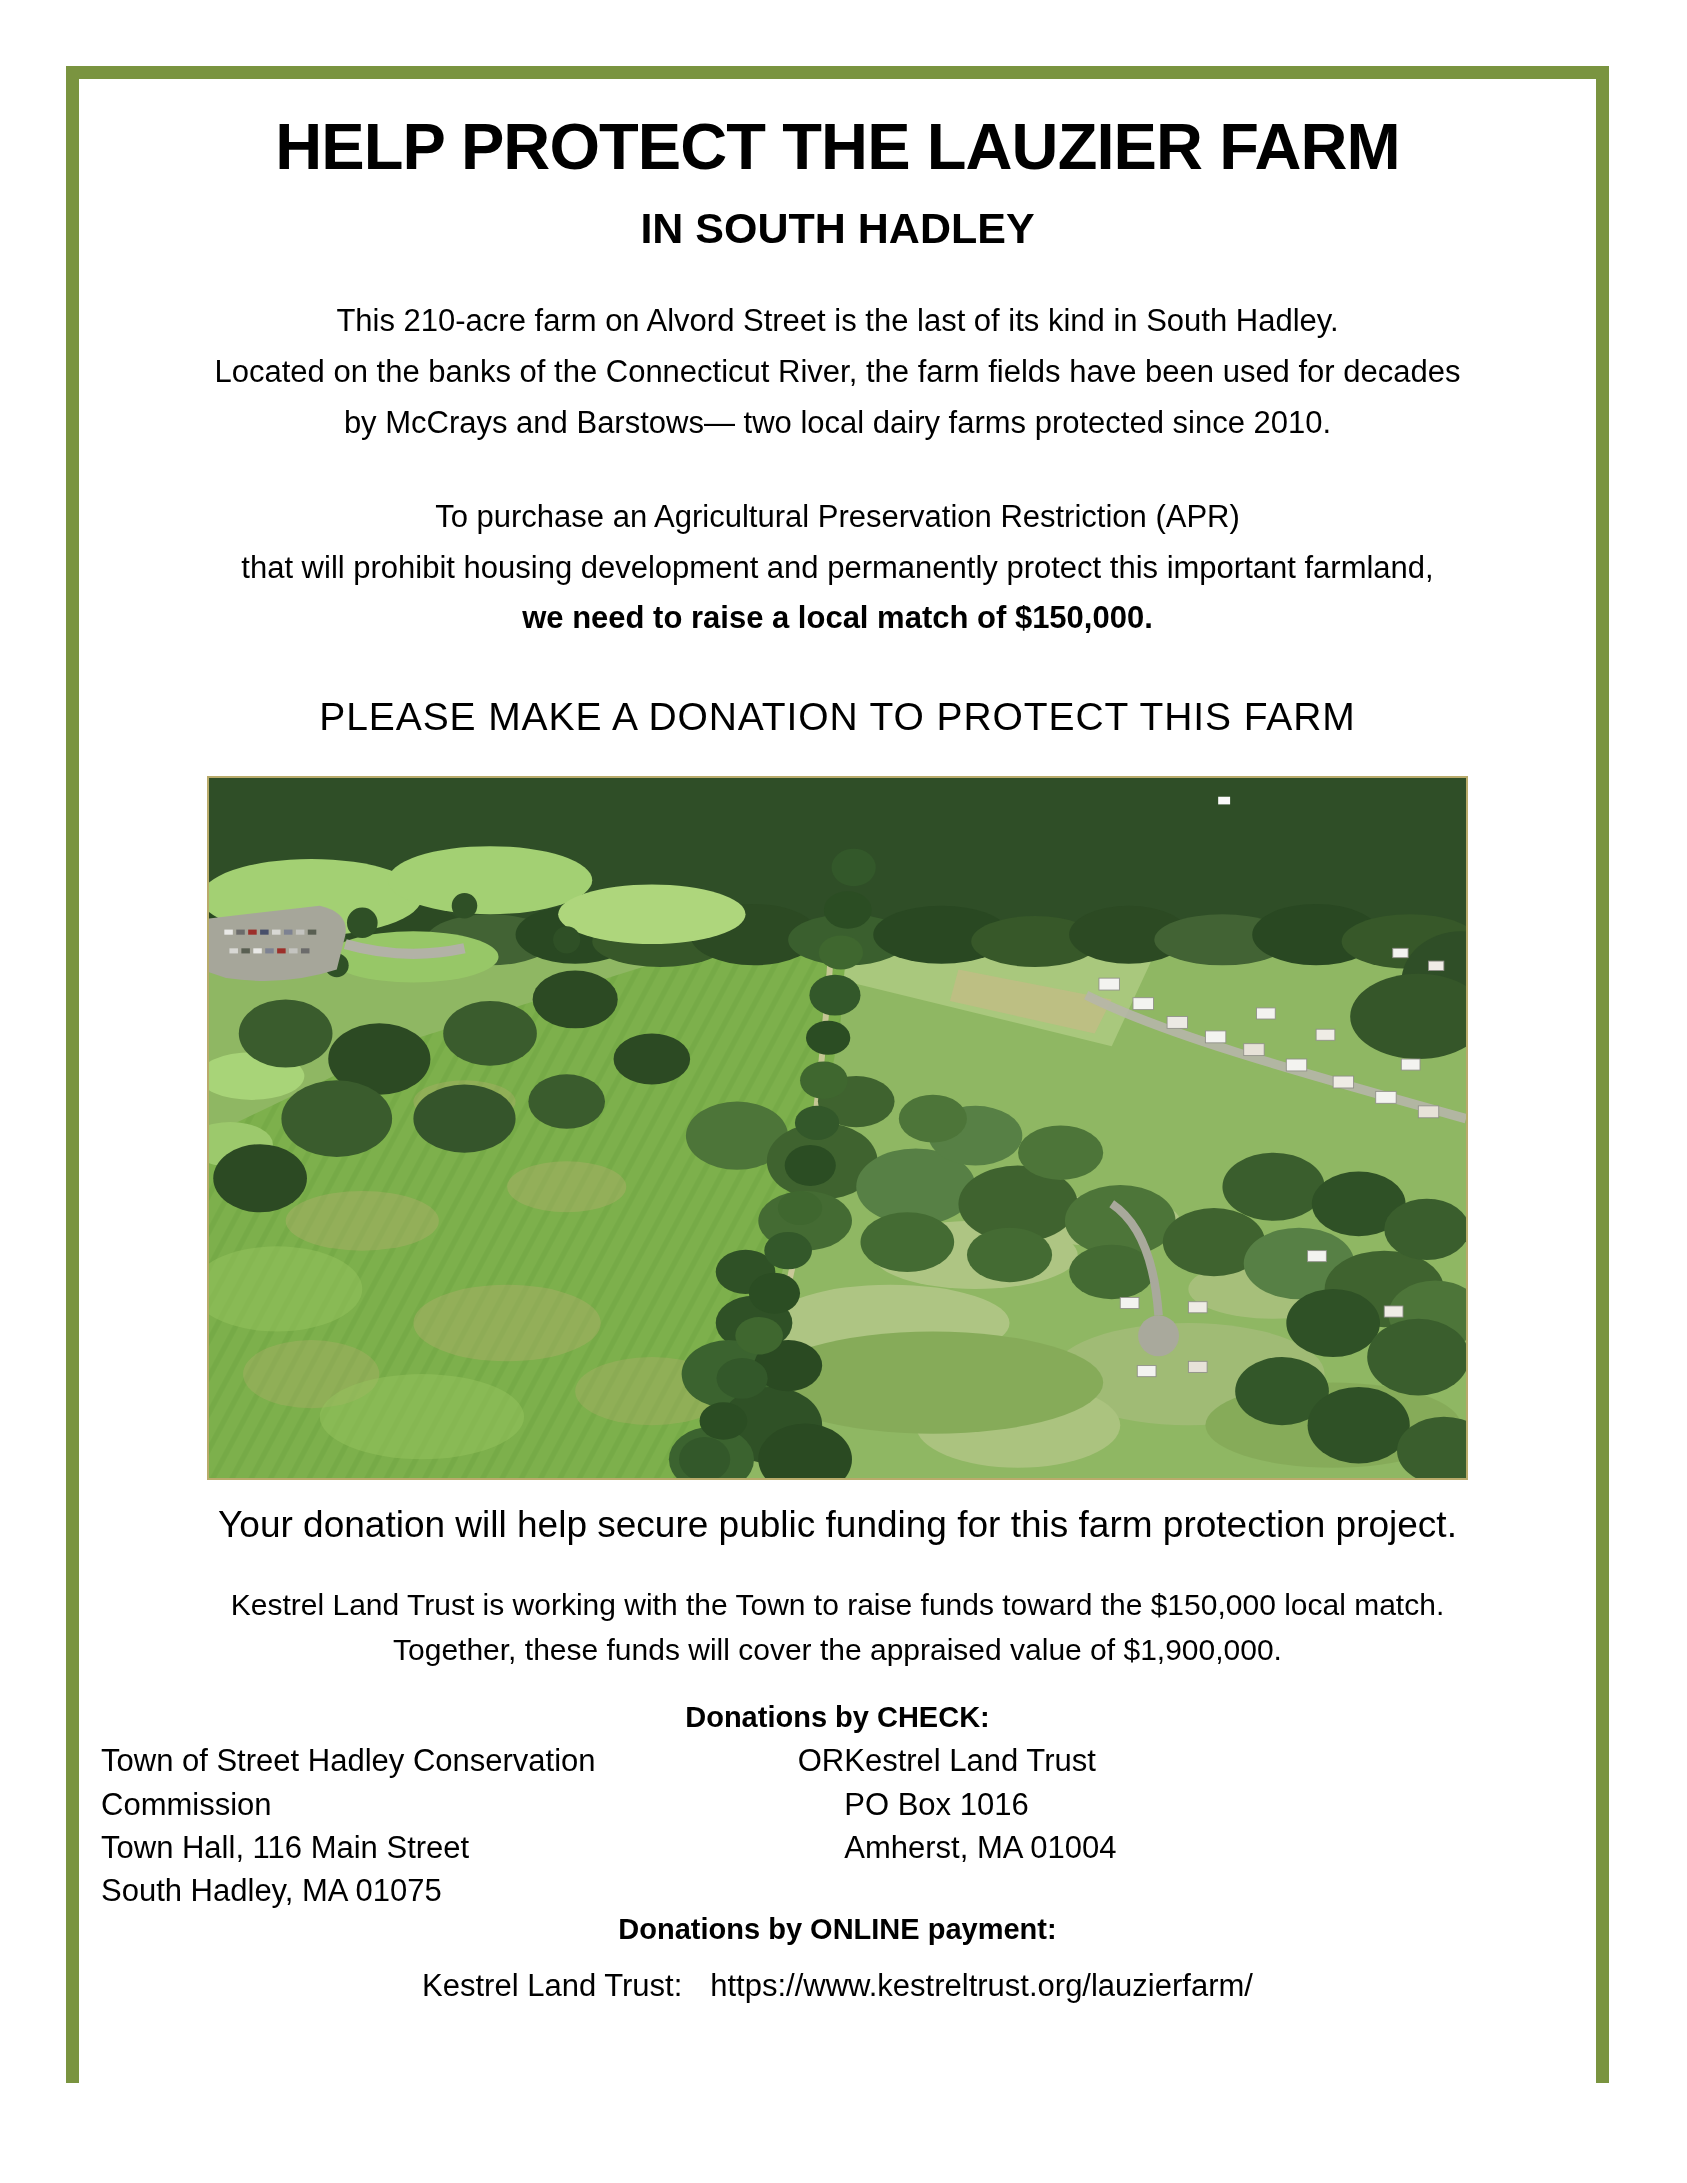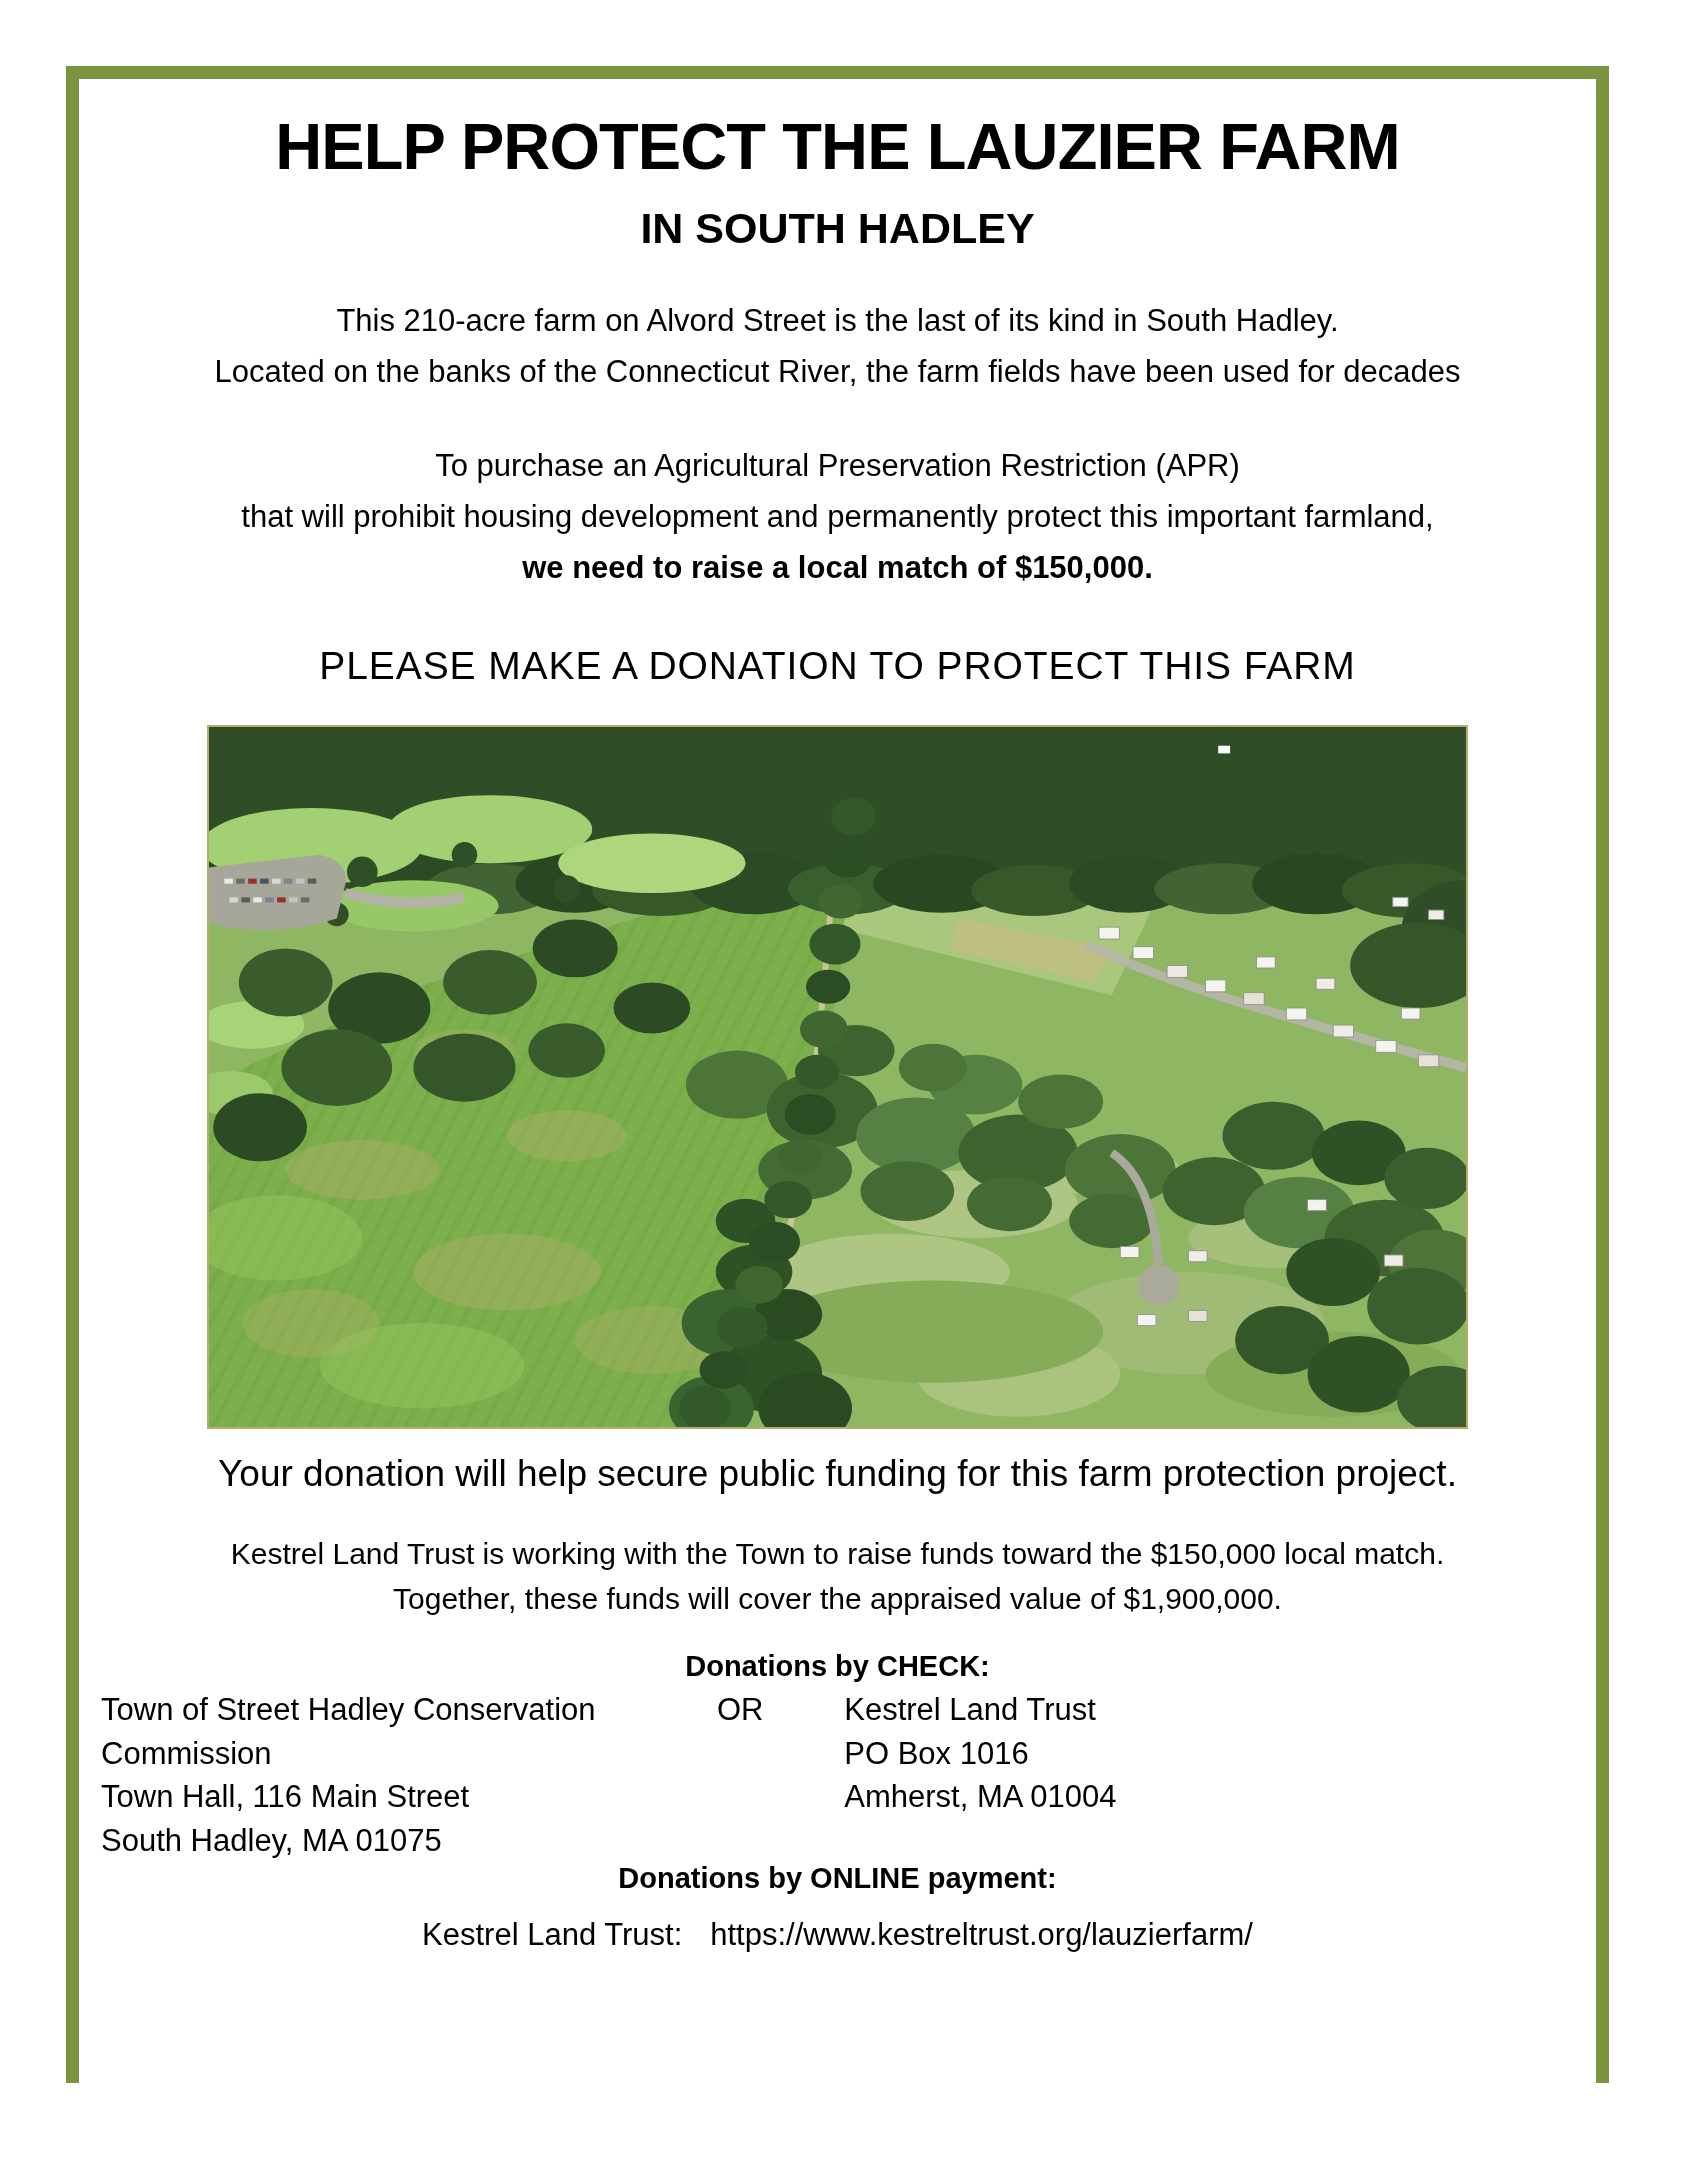--- a/index.html
+++ b/index.html
@@ -67,40 +67,41 @@
   .addresses{
     display:grid;
     grid-template-columns:36% 14% 50%;
     margin-top:5.1px;
     padding:0 8.5px 0 22px;
     box-sizing:border-box;
     font-size:31px;
     line-height:1.40;
     text-align:left;
   }
-  .addresses .col-mid{ text-align:center; }
+  .addresses .col-mid{ text-align:right; }
   .online-line{
     display:flex;justify-content:center;gap:28px;
     margin-top:22px;
     font-size:31px;
   }
 </style>
 </head>
 <body>
 
 <div class="page">
   <div class="frame">
     <div class="content">
 
       <div class="title">HELP PROTECT THE LAUZIER FARM</div>
       <div class="subtitle">IN SOUTH HADLEY</div>
 
       <div class="para intro">
         <div>This 210-acre farm on Alvord Street is the last of its kind in South Hadley.</div>
         <div>Located on the banks of the Connecticut River, the farm fields have been used for decades</div>
+        <div>by McCrays and Barstows— two local dairy farms protected since 2010.</div>
       </div>
 
       <div class="para apr">
         <div>To purchase an Agricultural Preservation Restriction (APR)</div>
         <div>that will prohibit housing development and permanently protect this important farmland,</div>
         <div class="bold-line">we need to raise a local match of $150,000.</div>
       </div>
 
       <div class="cta">PLEASE MAKE A DONATION TO PROTECT THIS FARM</div>
 

